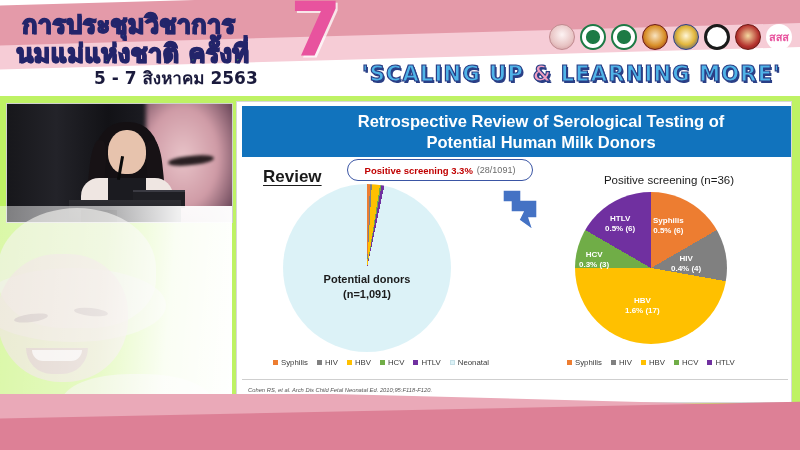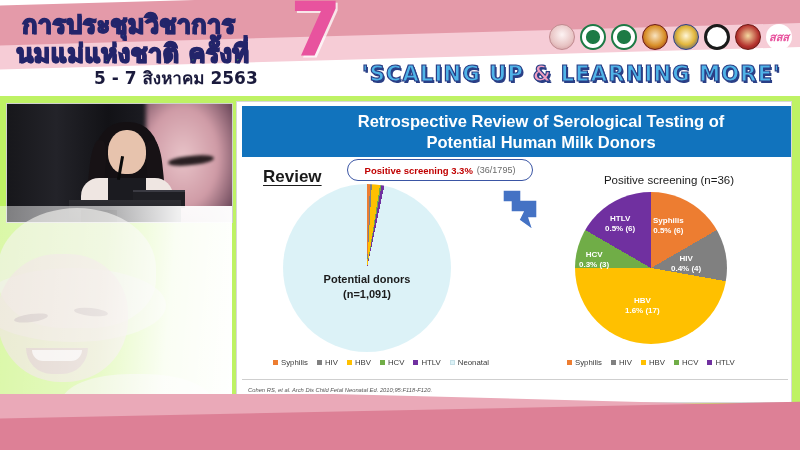--- a/index.html
+++ b/index.html
@@ -45,21 +45,21 @@
     position:absolute; left:362px; top:62px; font-size:21px; font-weight:bold;
     color:#4fb4e8; -webkit-text-stroke:1.2px #2a3f86; letter-spacing:1.2px;
     font-family:"DejaVu Sans", sans-serif; white-space:nowrap;
     text-shadow: 1.5px 1.5px 0 #2a3f86;
   }
   .tagline .amp { color:#f19ec2; -webkit-text-stroke:1.2px #2a3f86; }
 
   .logos { position:absolute; right:8px; top:24px; display:flex; gap:5px; align-items:center; }
   .logo { width:26px; height:26px; border-radius:50%; position:relative;
           display:flex; align-items:center; justify-content:center;
-          font-size:7px; color:#fff; overflow:hidden;font-style:italic; }
+          font-size:7px; color:#fff; overflow:hidden; }
   .logo.l1 { background:radial-gradient(circle at 50% 40%, #fdf3f3 0%, #e8c4c4 60%, #c98f94 100%); border:1px solid #c08a8f; }
   .logo.l2 { background:#ffffff; border:2px solid #1d7a45; }
   .logo.l3 { background:#ffffff; border:2px solid #1d7a45; }
   .logo.l4 { background:radial-gradient(circle at 50% 45%, #f8e3c0 0%, #d9902a 55%, #7c1f16 100%); border:1px solid #6b1a12; }
   .logo.l5 { background:radial-gradient(circle at 50% 45%, #fff6d8 0%, #e2b63c 50%, #2a3f86 100%); border:1px solid #2a3f86; }
   .logo.l6 { background:#ffffff; border:3px solid #1a1a1a; }
   .logo.l7 { background:radial-gradient(circle at 50% 45%, #f4d9a0 0%, #b4322e 60%, #6d1713 100%); border:1px solid #6d1713; }
   .logo.l8 { background:#ffffff; color:#e8539e; font-weight:bold; font-size:11px;
              font-family:"DejaVu Sans", sans-serif; border:none; }
   .logo-inner { width:60%; height:60%; border-radius:50%; background:#1d7a45; }
@@ -235,21 +235,21 @@
 
     <div class="slide-title">
       <span>Retrospective Review of Serological Testing of</span>
       <span>Potential Human Milk Donors</span>
     </div>
 
     <div class="result-label">Review</div>
 
     <div class="callout">
       <span class="pct">Positive screening 3.3%</span>
-      <span class="frac">(36/1795)</span>
+      <span class="frac">(28/1091)</span>
     </div>
 
     <svg class="arrow" viewBox="0 0 42 44">
       <path d="M4 2 L22 2 L22 12 L38 12 L38 30 L30 30 L34 42 L20 32 L24 24 L12 24 L12 14 L4 14 Z" fill="#4472C4" stroke="#ffffff" stroke-width="1.4"></path>
     </svg>
 
     <div class="pieL-wrap">
       <div class="pieL" id="pieL" style="background: conic-gradient(rgb(237, 125, 49) 0deg, rgb(237, 125, 49) 1.98deg, rgb(128, 128, 128) 1.98deg, rgb(128, 128, 128) 3.3deg, rgb(255, 192, 0) 3.3deg, rgb(255, 192, 0) 8.909deg, rgb(112, 173, 71) 8.909deg, rgb(112, 173, 71) 9.899deg, rgb(112, 48, 160) 9.899deg, rgb(112, 48, 160) 11.879deg, rgb(220, 242, 247) 11.879deg, rgb(220, 242, 247) 360deg);"></div>
       <div class="pieL-label">
         <span>Potential donors</span><br>

